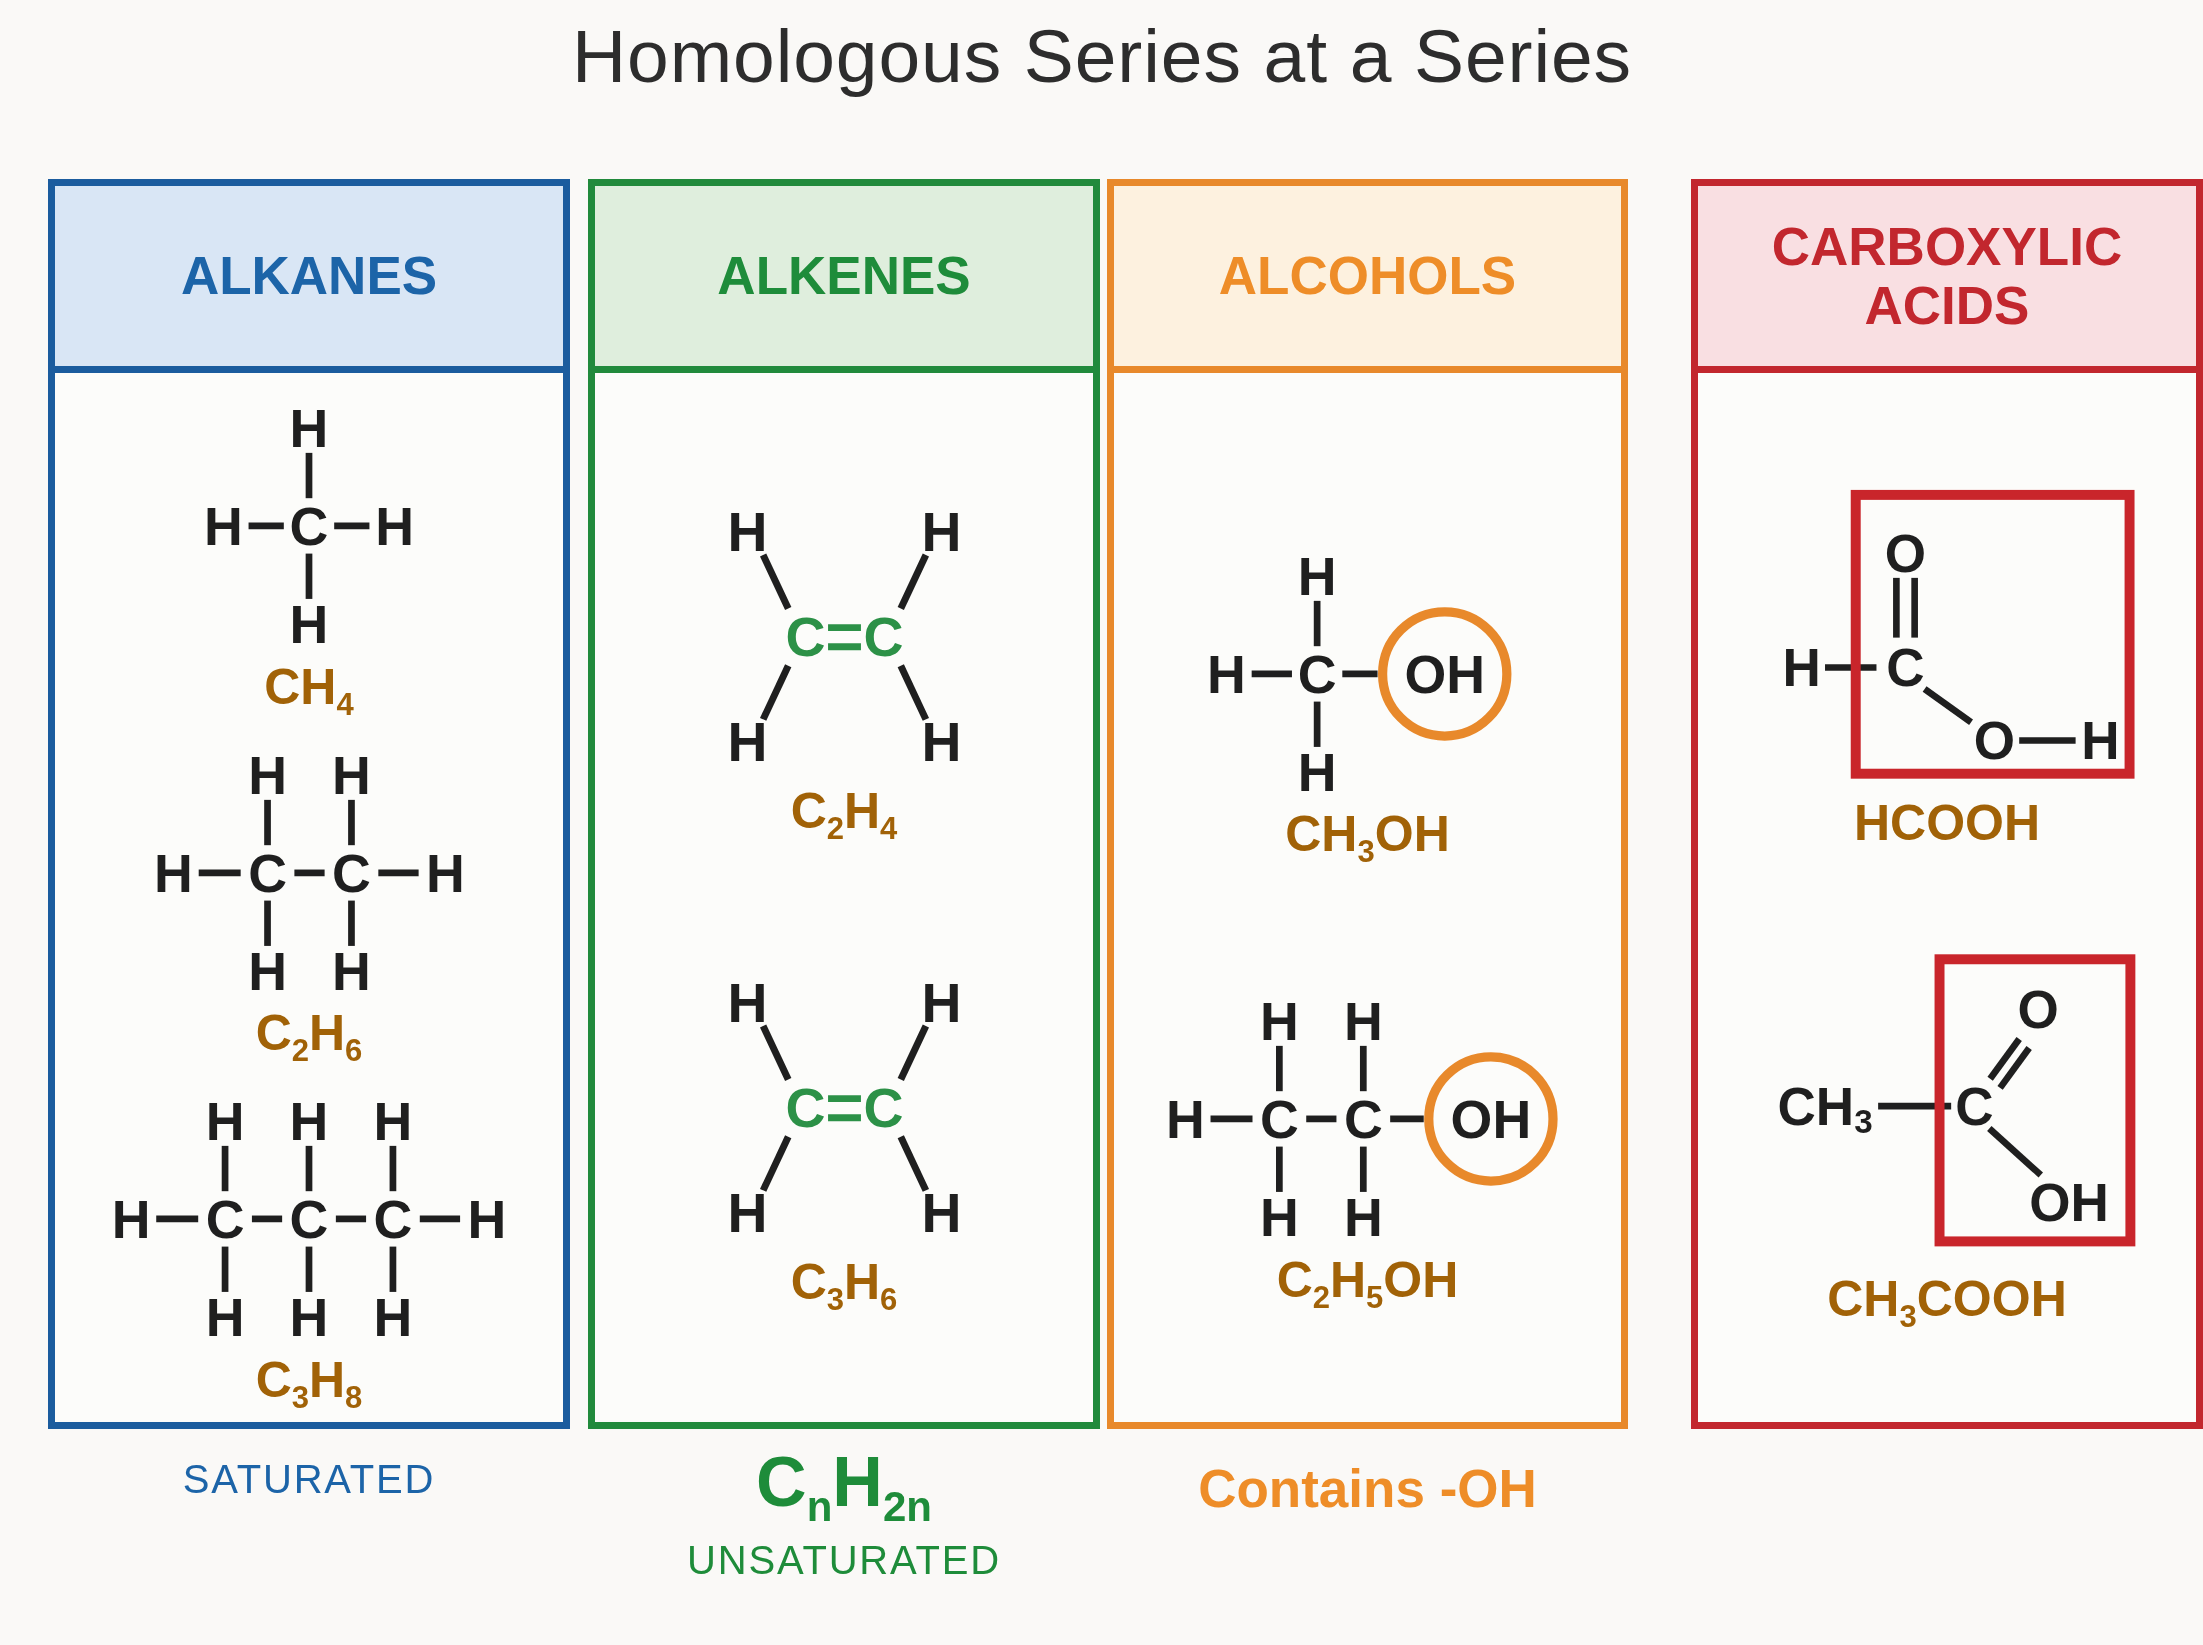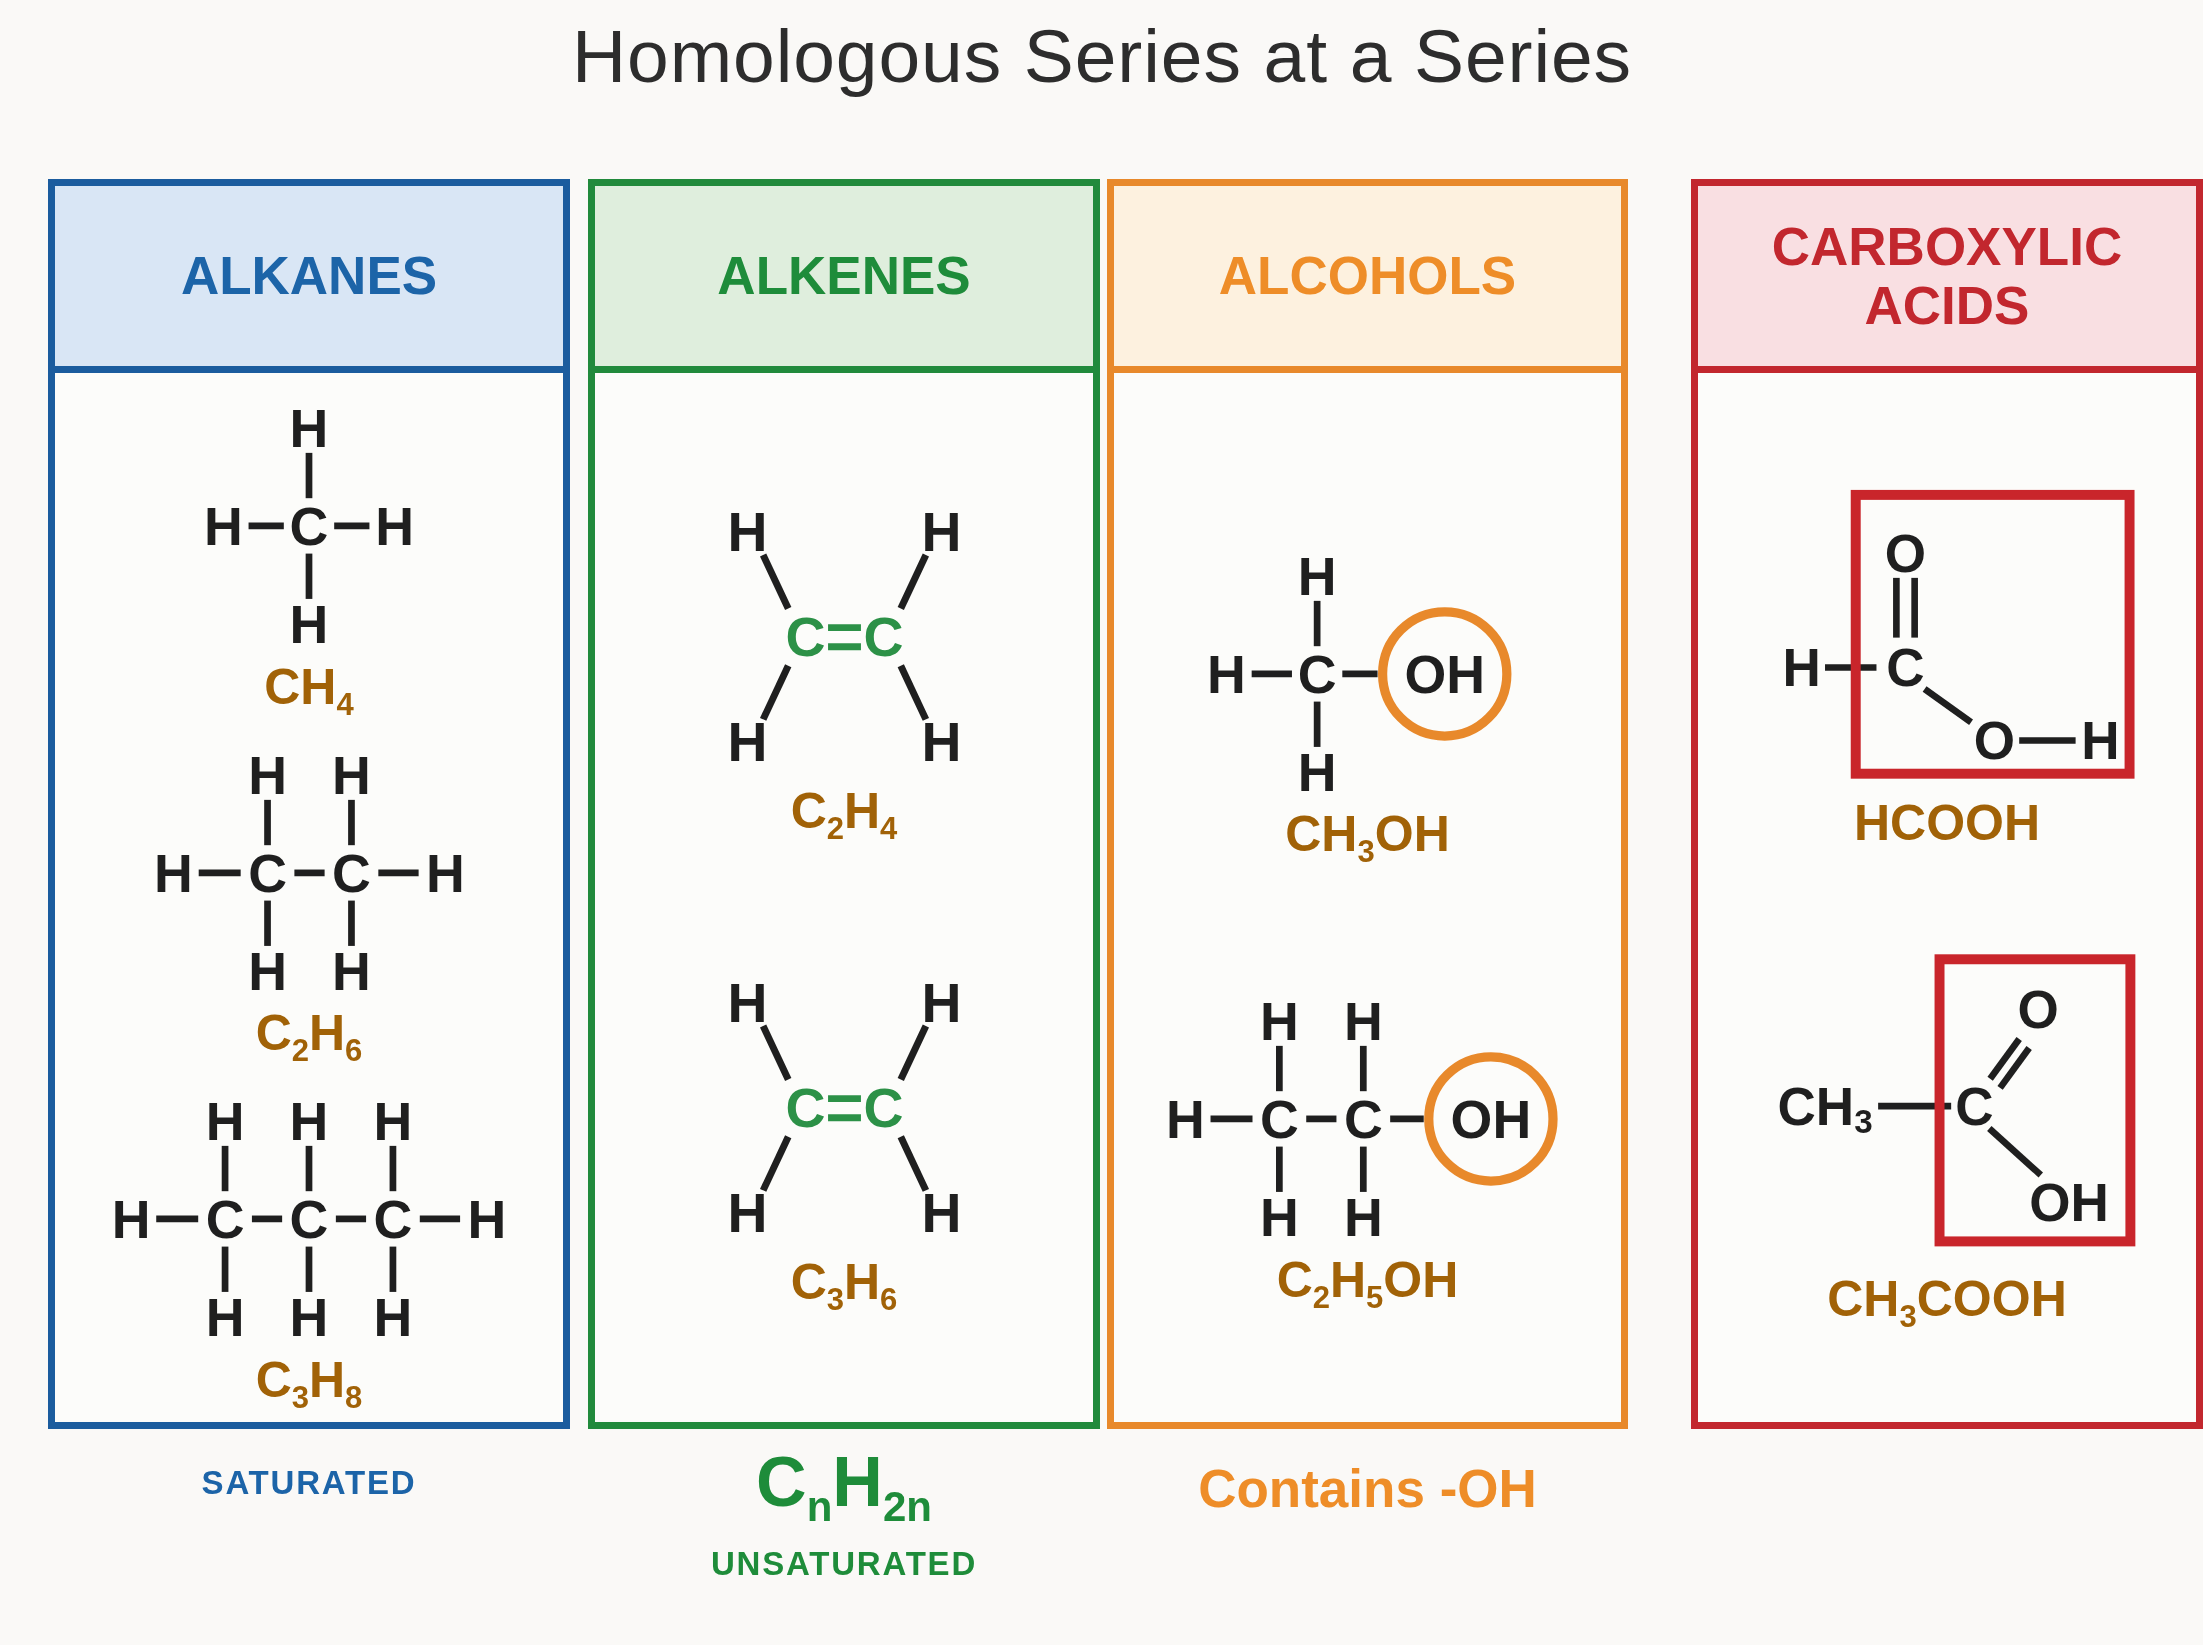--- a/index.html
+++ b/index.html
@@ -21,21 +21,21 @@
   .mol{display:flex;flex-direction:column;align-items:center;margin:0;}
   .mol-draw svg{display:block;}
   .mol-label{font-size:50px;font-weight:bold;color:#a16207;margin-top:1.8px;text-align:center;}
   .mol-label sub{font-size:0.62em;}
   .foot{position:absolute;text-align:center;color:var(--text);}
   .foot-1{left:48px;width:522px;top:1447px;}
   .foot-2{left:588px;width:512px;top:1447px;}
   .foot-3{left:1107px;width:521px;top:1458px;}
   .foot-formula{font-size:70px;font-weight:bold;line-height:1;}
   .foot-formula sub{font-size:0.6em;}
-  .foot-note{font-size:33px;font-weight:bold;letter-spacing:1.8px;margin-top:17px;}
+  .foot-note{font-size:40px;font-weight:normal;letter-spacing:1.8px;margin-top:10px;}
   .foot-text{font-size:53px;font-weight:bold;}
 </style>
 </head>
 <body>
 
 <div class="board">
 
   <h1 class="title">Homologous Series at a Series</h1>
 
   <section class="col col-1" style="--border: #1b5c9e; --bg: #d9e6f5; --text: #1c64a8;">

